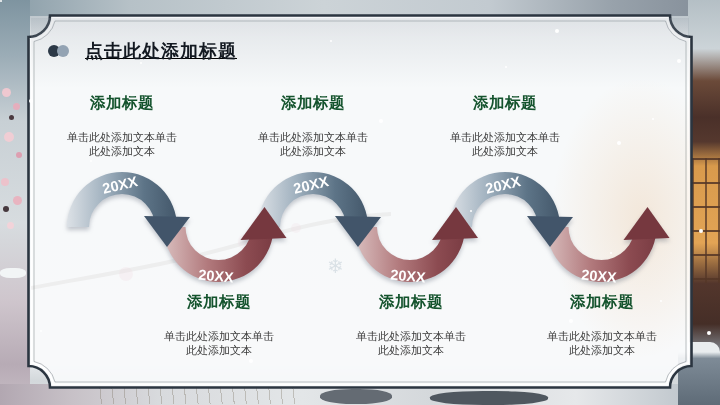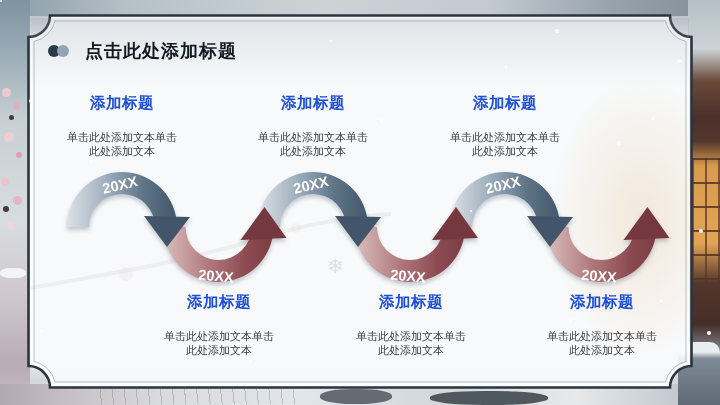--- a/index.html
+++ b/index.html
@@ -33,27 +33,27 @@
   
   svg.frame{left:0;top:0;}
   .panel-decor{left:31px;top:18px;width:658px;height:367px;overflow:hidden;}
   .roof-wash{left:0;top:0;width:658px;height:70px;
     background:linear-gradient(180deg,rgba(148,158,169,.22),rgba(148,158,169,0));}
   .glow{left:520px;top:60px;width:180px;height:280px;border-radius:50%;
     background:radial-gradient(closest-side,rgba(226,160,90,.20),rgba(226,160,90,0));}
   .branch-decor{left:0;top:150px;opacity:.5;}
   .snowflake{left:296px;top:236px;font-size:20px;color:#c2ced6;opacity:.55;}
   
-  .title-row{left:48px;top:38px;height:26px;display:flex;align-items:center;}
+  .title-row{left:48px;top:38px;height:26px;display:flex;align-items:center;text-decoration:underline;}
   .dot{width:12px;height:12px;border-radius:50%;display:inline-block;}
   .dot-dark{background:#2c3947;}
   .dot-light{background:#93a3b3;margin-left:-3px;}
   .slide-title{margin-left:16px;font-size:18px;font-weight:bold;color:#131921;letter-spacing:1px;}
   .col{width:160px;text-align:center;}
-  .col .hd{font-size:15.5px;font-weight:bold;color:#1d4ed8;letter-spacing:.5px;margin-bottom:7px;}
+  .col .hd{font-size:15.5px;font-weight:bold;color:#14532d;letter-spacing:.5px;margin-bottom:7px;}
   .col .bd{width:120px;margin:16px auto;font-size:11px;line-height:14px;color:#3a3a3a;}
   .top-0{left:42px;top:93px;}  .top-1{left:233px;top:93px;}  .top-2{left:425px;top:93px;}
   .bot-0{left:139px;top:292px;} .bot-1{left:331px;top:292px;} .bot-2{left:522px;top:292px;}
   svg.wave{left:0;top:0;pointer-events:none;}
   .wave-shapes{filter:drop-shadow(0 3px 2px rgba(55,65,85,.28));}
   svg text.year{font-size:14.5px;font-weight:bold;fill:#ffffff;font-family:"Liberation Sans",sans-serif;}
   .specks{left:0;top:0;width:2px;height:2px;border-radius:50%;background:#fff;
     box-shadow:618px 142px 0 1px #fff,652px 118px 0 0 #fff,90px 160px 0 0 #fff,
       570px 320px 0 1px #fff,470px 210px 0 0 #fff,380px 120px 0 1px #fff,678px 60px 0 1px #fff,
       40px 330px 0 0 #fff,250px 360px 0 1px #fff,700px 230px 0 1px #fff,330px 40px 0 0 #fff,

